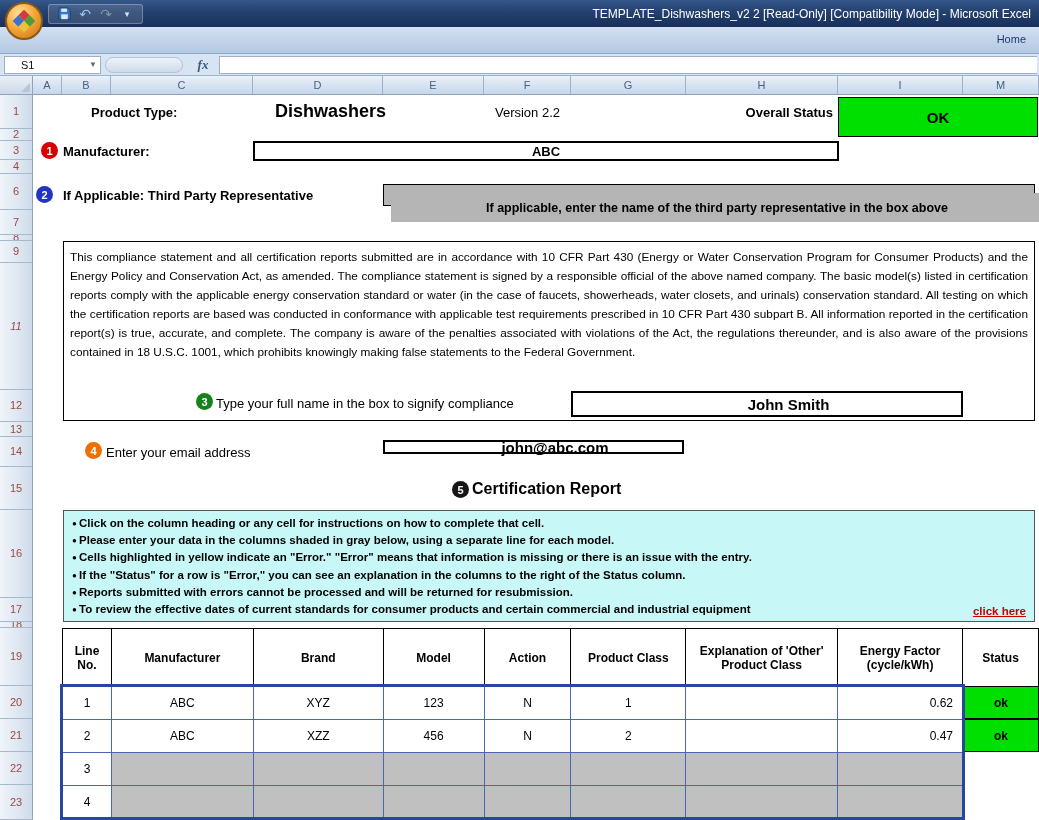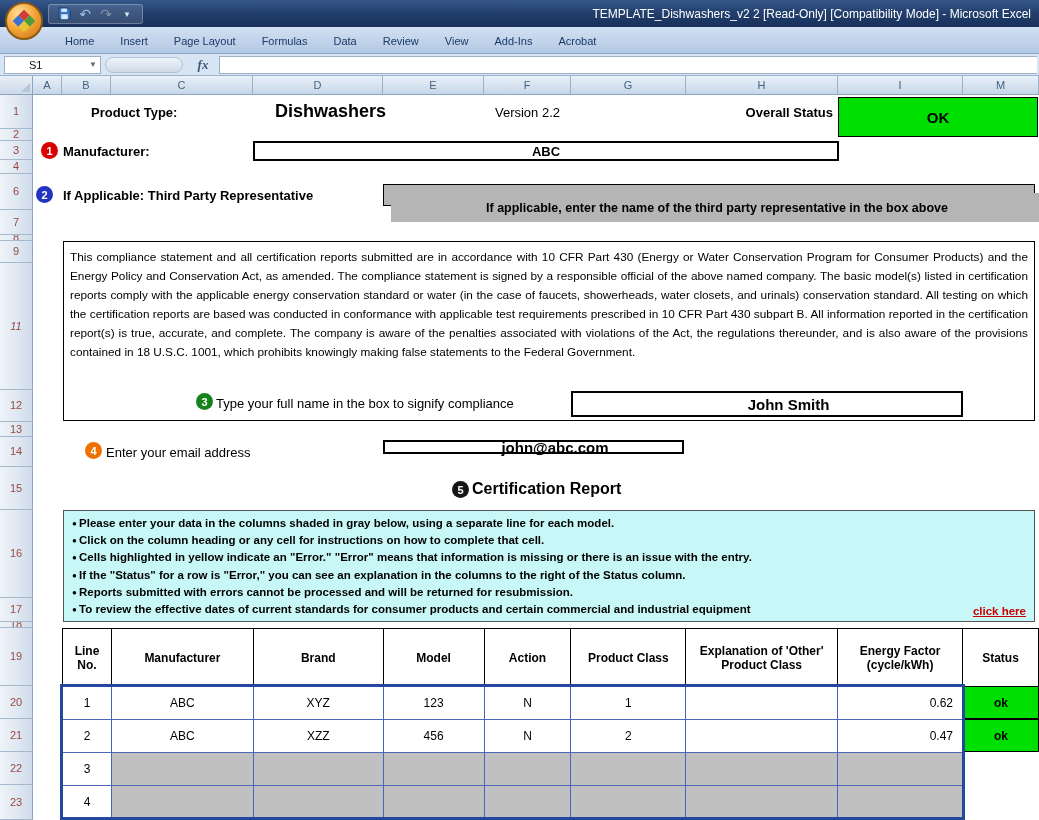--- a/index.html
+++ b/index.html
@@ -18,26 +18,26 @@
   .qat { display:flex; align-items:center; gap:3px; margin-left:48px; background:rgba(255,255,255,.13);
       border:1px solid rgba(255,255,255,.28); border-radius:3px; padding:1px 6px; height:20px; }
   .qat-btn { display:flex; align-items:center; justify-content:center; width:18px; height:17px; cursor:pointer; border-radius:2px; }
   .undo-glyph { color:#9fc4ef; font-size:14px; line-height:14px; }
   .redo-glyph { color:#8795a8; font-size:14px; line-height:14px; }
   .qat-caret { color:#d8e4f2; font-size:9px; }
   .title-text { margin-left:auto; padding-right:8px; color:#fff; font-size:12px; white-space:nowrap; }
 
   
   .tabstrip { height:27px; background:linear-gradient(180deg,#d2e0f2 0%,#c0d2e9 60%,#b3c8e2 100%);
-      border-bottom:1px solid #8ea7c6; display:flex; align-items:flex-end; padding-left:52px; }
+      border-bottom:1px solid #8ea7c6; display:flex; align-items:flex-end; padding-left:52px;flex-direction:column; }
   .rtab { font-size:11px; color:#1b3a6b; padding:6px 13px 6px 13px; cursor:pointer; white-space:nowrap; }
 
   
   .formulabar { height:22px; background:#d6e4f3; border-bottom:1px solid #9db3cc; display:flex; align-items:center; padding:0 2px 0 4px; }
-  .namebox { width:97px; height:18px; background:#fff; border:1px solid #9fb0c4; display:flex; align-items:center; font-size:11px; padding-left:24px; color:#111; }
+  .namebox { width:97px; height:18px; background:#fff; border:1px solid #9fb0c4; display:flex; align-items:center; font-size:11px; padding-left:16px; color:#111; }
   .nb-caret { margin-left:auto; padding-right:3px; font-size:8px; color:#5a6c80; }
   .fb-capsule { width:78px; height:16px; margin:0 4px; border-radius:8px; background:linear-gradient(180deg,#eef3f9,#cfdae8); border:1px solid #b4c3d6; }
   .fx-btn { width:32px; height:18px; display:flex; align-items:center; justify-content:center; font-size:13px; color:#3c5a7a; cursor:pointer; }
   .fx-btn i { font-family:"Liberation Serif", serif; font-style:italic; font-weight:bold; }
   .fb-input { flex:1; height:18px; background:#fff; border:1px solid #9fb0c4; border-right:none; font-size:11px; padding-left:4px; }
 
   
   .colheaders { height:19px; display:flex; background:#cfdded; border-bottom:1px solid #8ea3bd; }
   .corner { position:relative; width:33px; height:100%; background:linear-gradient(180deg,#e9eff7,#ccd9e9); border-right:1px solid #8ea3bd; }
   .corner::after { content:""; position:absolute; right:2px; bottom:2px; border-left:9px solid transparent; border-bottom:9px solid #b6c5d8; }
@@ -202,22 +202,22 @@
       <div class="input-box bold fs15" style="left:538px; top:296px; width:392px; height:26px;">John Smith</div>
 
       <span class="badge b-orange" style="left:52px; top:347px;">4</span>
       <div class="lbl fs13" style="left:73px; top:350px;">Enter your email address</div>
       <div class="input-box bold fs15" style="left:350px; top:345px; width:301px; height:14px;">john@abc.com</div>
 
       <span class="badge b-black" style="left:419px; top:386px;">5</span>
       <div class="lbl bold fs16" style="left:439px; top:385px;">Certification Report</div>
 
       <div class="cyan-box">
+        <div class="bullet">Click on the column heading or any cell for instructions on how to complete that cell.</div>
         <div class="bullet">Please enter your data in the columns shaded in gray below, using a separate line for each model.</div>
-        <div class="bullet">Click on the column heading or any cell for instructions on how to complete that cell.</div>
         <div class="bullet">Cells highlighted in yellow indicate an "Error."  "Error" means that information is missing or there is an issue with the entry.</div>
         <div class="bullet">If the "Status" for a row is "Error," you can see an explanation in the columns to the right of the Status column.</div>
         <div class="bullet">Reports submitted with errors cannot be processed and will be returned for resubmission.</div>
         <div class="bullet">To review the effective dates of current standards for consumer products and certain commercial and industrial equipment</div>
         <span class="click-here">click here</span>
       </div>
 
       <table class="cert">
         <colgroup>
           <col style="width:49px">

